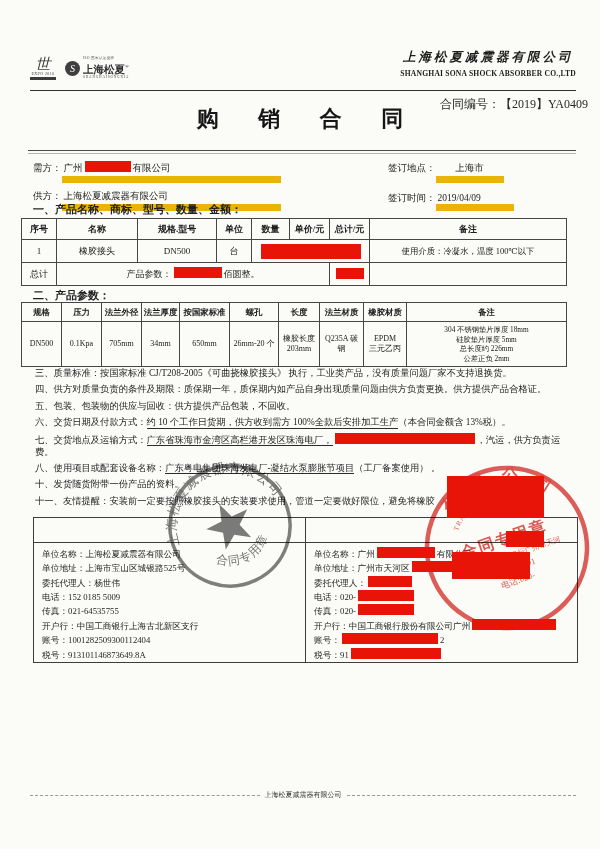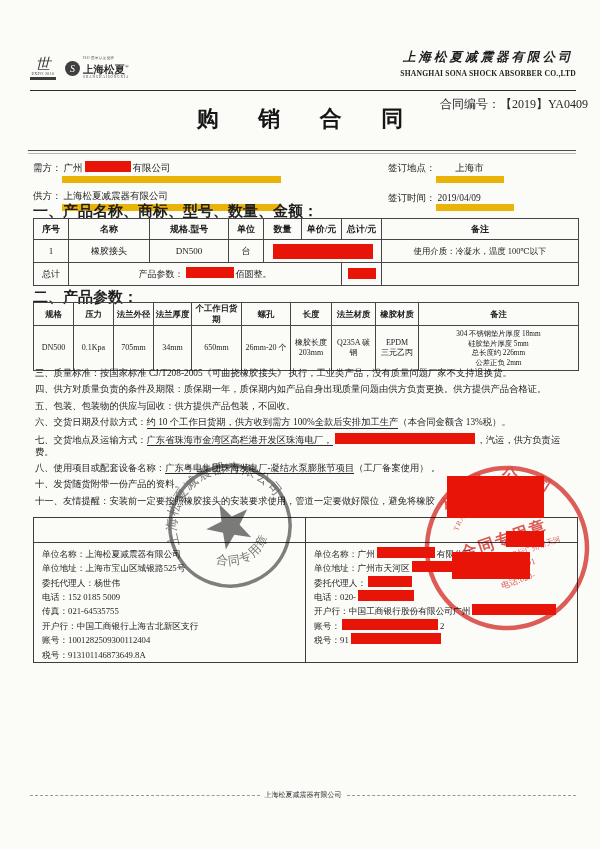--- a/index.html
+++ b/index.html
@@ -33,26 +33,26 @@
 
   
   .parties{position:absolute;top:161px;left:33px;width:545px;font-size:9.5px;}
   .party-row{display:flex;justify-content:space-between;margin-bottom:7px;align-items:flex-end;}
   .fill{display:inline-block;border-bottom:7px solid #eab308;padding:0 2px 1px 2px;}
   .w215{min-width:215px;}
   .w70{min-width:64px;text-align:center;}
   .w80{min-width:74px;text-align:left;}
   .party-right{width:190px;}
 
-  .sec-title{position:absolute;left:33px;font-size:15px;font-weight:bold;color:#1f1f1f;}
+  .sec-title{position:absolute;left:33px;font-size:11px;font-weight:bold;color:#1f1f1f;}
   .sec1{top:202px;} .sec2{top:288px;}
 
   
   table{border-collapse:collapse;table-layout:fixed;}
-  .doc-table{position:absolute;left:33px;width:545px;}
+  .doc-table{position:absolute;left:21px;width:545px;}
   .doc-table th,.doc-table td{border:1px solid #464646;text-align:center;vertical-align:middle;
               overflow:hidden;padding:0 1px;color:#202020;}
   .product-table{top:218px;}
   .product-table th{font-size:9px;font-weight:bold;height:20px;}
   .product-table td{font-size:9px;height:22px;}
   .product-table .note-cell{font-size:8.4px;}
   .param-table{top:302px;}
   .param-table th{font-size:8.4px;font-weight:bold;height:18px;}
   .param-table td{font-size:8px;height:44px;white-space:pre-line;line-height:10px;}
   .param-table .note-cell{font-size:7.3px;line-height:9.5px;}
@@ -194,21 +194,21 @@
         <col style="width:44px">
         <col style="width:43px">
         <col style="width:160px">
       </colgroup>
     <tbody>
         <tr>
       <th>规格</th>
       <th>压力</th>
       <th>法兰外径</th>
       <th>法兰厚度</th>
-      <th>个工作日货期</th>
+      <th>按国家标准</th>
       <th>螺孔</th>
       <th>长度</th>
       <th>法兰材质</th>
       <th>橡胶材质</th>
       <th>备注</th>
     </tr>
     <tr>
       <td>DN500</td>
       <td>0.1Kpa</td>
       <td>705mm</td>
@@ -253,20 +253,21 @@
           <div class="info-line"><span>传真：021-64535755</span></div>
           <div class="info-line"><span>开户行：中国工商银行上海古北新区支行</span></div>
           <div class="info-line"><span>账号：1001282509300112404</span></div>
           <div class="info-line"><span>税号：913101146873649.8A</span></div>
         </div>
       <div class="sig-col">
           <div class="info-line"><span>单位名称：广州</span><span class="redact" style="width: 58px;"></span><span>有限公司</span></div>
           <div class="info-line"><span>单位地址：广州市天河区</span><span class="redact" style="width: 96px;"></span></div>
           <div class="info-line"><span>委托代理人：</span><span class="redact" style="width: 44px;"></span></div>
           <div class="info-line"><span>电话：020-</span><span class="redact" style="width: 56px;"></span></div>
+          <div class="info-line"><span>传真：020-</span><span class="redact" style="width: 56px;"></span></div>
           <div class="info-line"><span>开户行：中国工商银行股份有限公司广州</span><span class="redact" style="width: 84px;"></span></div>
           <div class="info-line"><span>账号：</span><span class="redact" style="width: 96px;"></span><span>2</span></div>
           <div class="info-line"><span>税号：91</span><span class="redact" style="width: 90px;"></span></div>
         </div>
     </div>
   </div>
 
   <svg class="stamp" style="left:160px;top:456px;transform:rotate(-26deg);" width="140" height="140" viewBox="0 0 140 140">
     <defs>
       <path id="supArcTop" d="M 16 70 A 54 54 0 1 1 124 70"></path>

